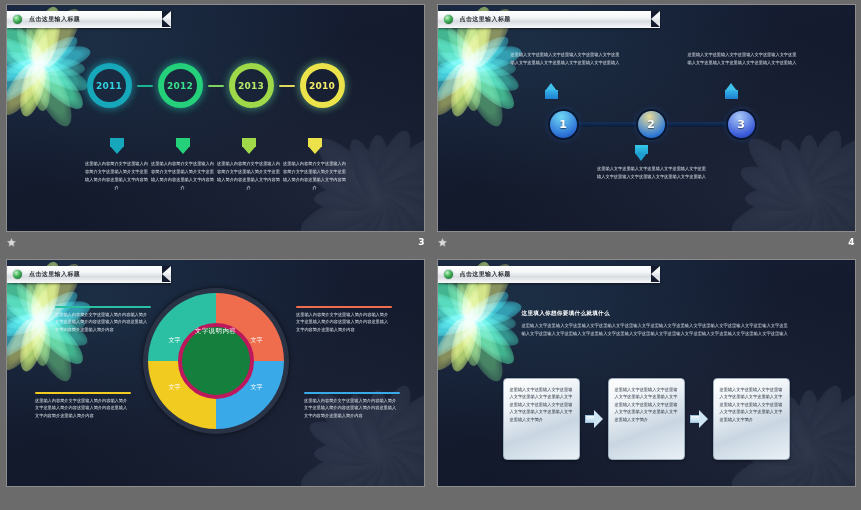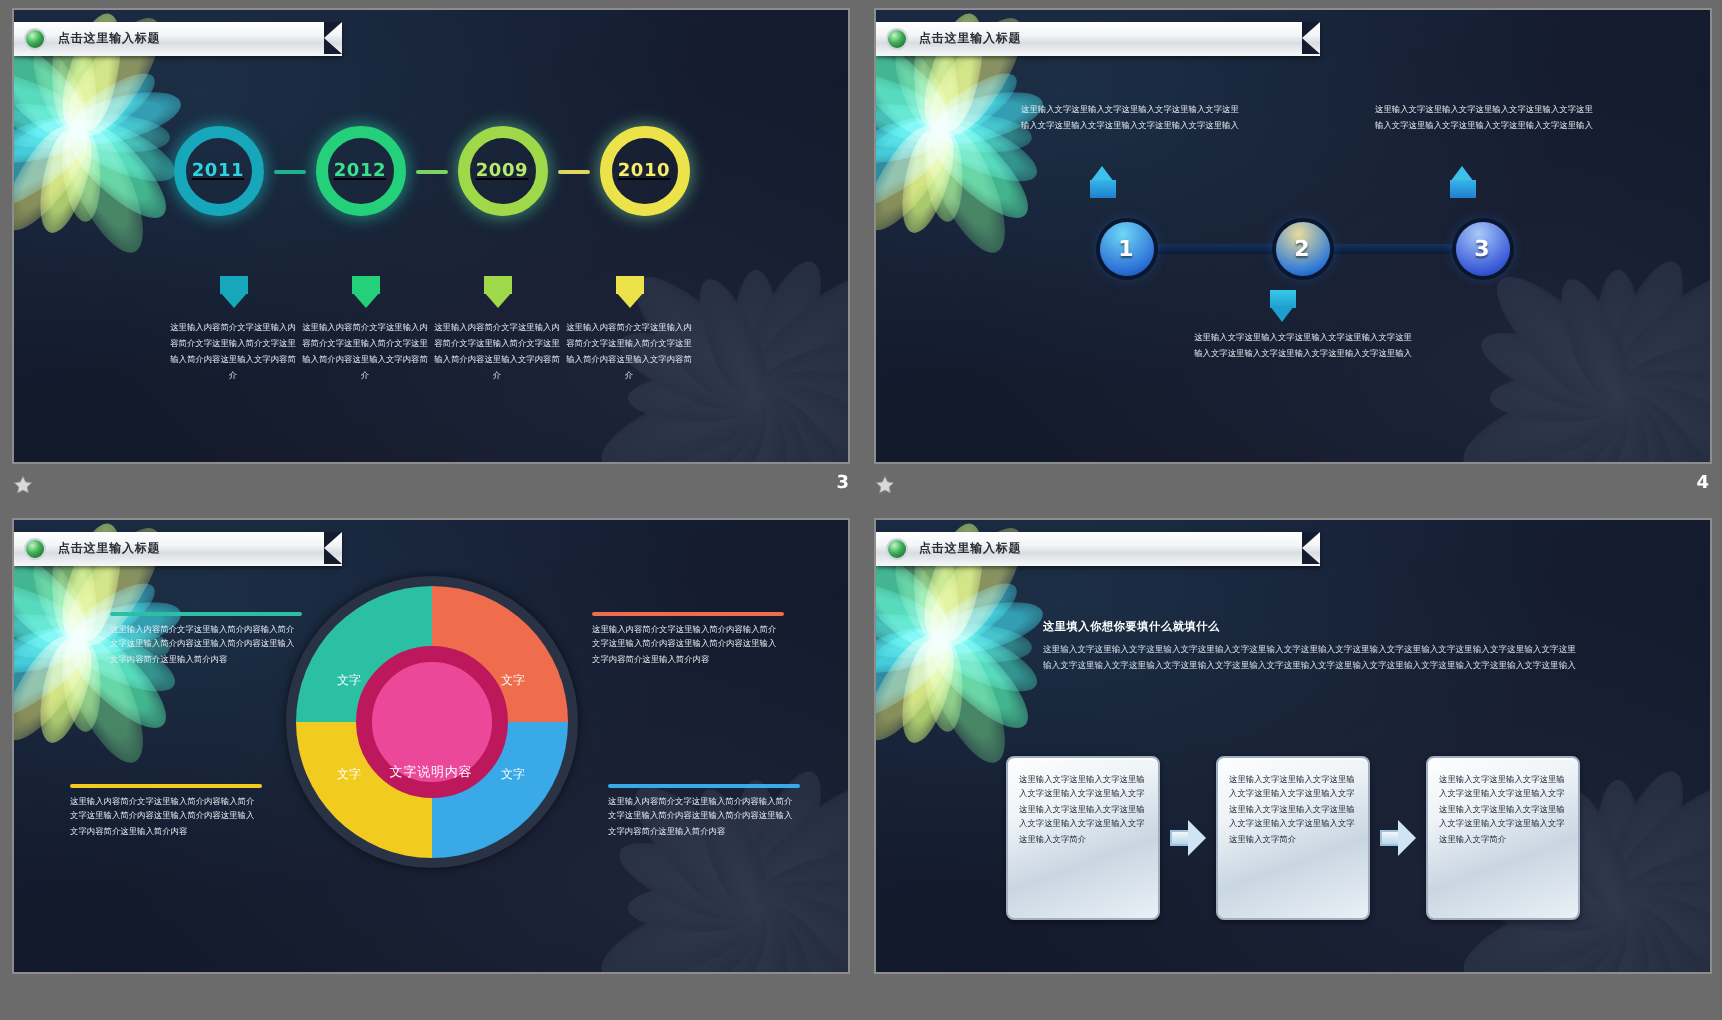--- a/index.html
+++ b/index.html
@@ -106,21 +106,20 @@
   
   .rings-row {
     position:absolute; left:0; right:0; top:58px;
     display:flex; align-items:center; justify-content:center; gap:0;
   }
   .ring {
     width: 45px; height: 45px; border-radius:50%;
     border: 6px solid #1ba7b8;
     display:flex; align-items:center; justify-content:center;
     position:relative;
-    text-decoration:underline;
   }
   .ring:before{
     content:""; position:absolute; inset:-6px; border-radius:50%;
     box-shadow: 0 0 9px 1px rgba(40,200,200,.35);
   }
   .ring span { font-size:9px; font-weight:bold; letter-spacing:.3px; }
   .ring-dash {
     width: 16px; height: 2px; margin: 0 5px; border-radius:1px;
   }
   .arrows-row {
@@ -190,23 +189,23 @@
     overflow:hidden;
   }
   .quad { position:absolute; width:50%; height:50%; }
   .q-tl { left:0; top:0; }
   .q-tr { right:0; top:0; }
   .q-br { right:0; bottom:0; }
   .q-bl { left:0; bottom:0; }
   .donut-hole {
     position:absolute; left:50%; top:50%; transform:translate(-50%,-50%);
     width: 76px; height:76px; border-radius:50%;
-    background:#ec4899;
-    border: 8px solid #be185d;
-    display:flex; align-items:flex-end; justify-content:center;
+    background:#15803d;
+    border: 4px solid #be185d;
+    display:flex; align-items:flex-start; justify-content:center;
   }
   .donut-hole span { font-size:6.5px; color:#ffffff; letter-spacing:.4px; }
   .q-label { position:absolute; font-size:6px; color:#fff; }
   .s3-block { position:absolute; width:96px; }
   .s3-rule { height:1.6px; width:100%; margin-bottom:3px; border-radius:1px; }
   .s3-body { font-size:4.2px; line-height:7.5px; color:#e7ecf3; word-break:break-all; }
 
   
   .s4-head { position:absolute; left:84px; top:50px; width:270px; }
   .s4-title { font-size:5.6px; font-weight:bold; color:#ffffff; letter-spacing:.3px; margin-bottom:4px; }
@@ -282,21 +281,21 @@
       <div class="rings-row" id="s1-rings">
           <div class="ring" style="border-color: rgb(23, 167, 187); box-shadow: rgba(23, 167, 187, 0.333) 0px 0px 8px;">
             <span style="color: rgb(47, 210, 224);">2011</span>
           </div>
           <div class="ring-dash" style="background: rgb(29, 179, 143);"></div>
           <div class="ring" style="border-color: rgb(37, 208, 122); box-shadow: rgba(37, 208, 122, 0.333) 0px 0px 8px;">
             <span style="color: rgb(58, 224, 140);">2012</span>
           </div>
           <div class="ring-dash" style="background: rgb(127, 211, 95);"></div>
           <div class="ring" style="border-color: rgb(159, 217, 74); box-shadow: rgba(159, 217, 74, 0.333) 0px 0px 8px;">
-            <span style="color: rgb(182, 233, 106);">2009</span>
+            <span style="color: rgb(182, 233, 106);">2013</span>
           </div>
           <div class="ring-dash" style="background: rgb(224, 217, 92);"></div>
           <div class="ring" style="border-color: rgb(236, 227, 74); box-shadow: rgba(236, 227, 74, 0.333) 0px 0px 8px;">
             <span style="color: rgb(244, 236, 106);">2010</span>
           </div>
         </div>
       <div class="arrows-row" id="s1-arrows">
           <div style="width: 66px; display: flex; justify-content: center;">
             <div class="arrow-down">
               <i style="background: rgb(23, 167, 187);"></i>

